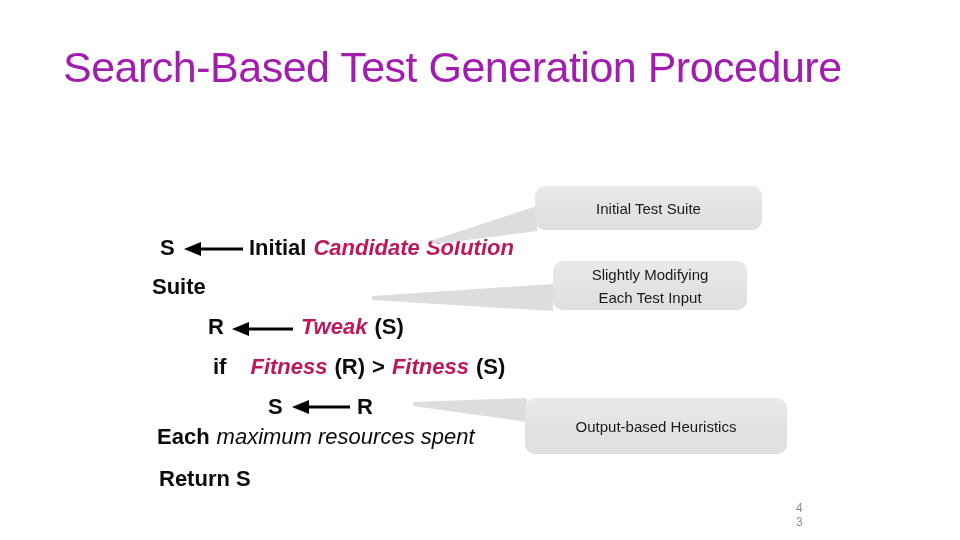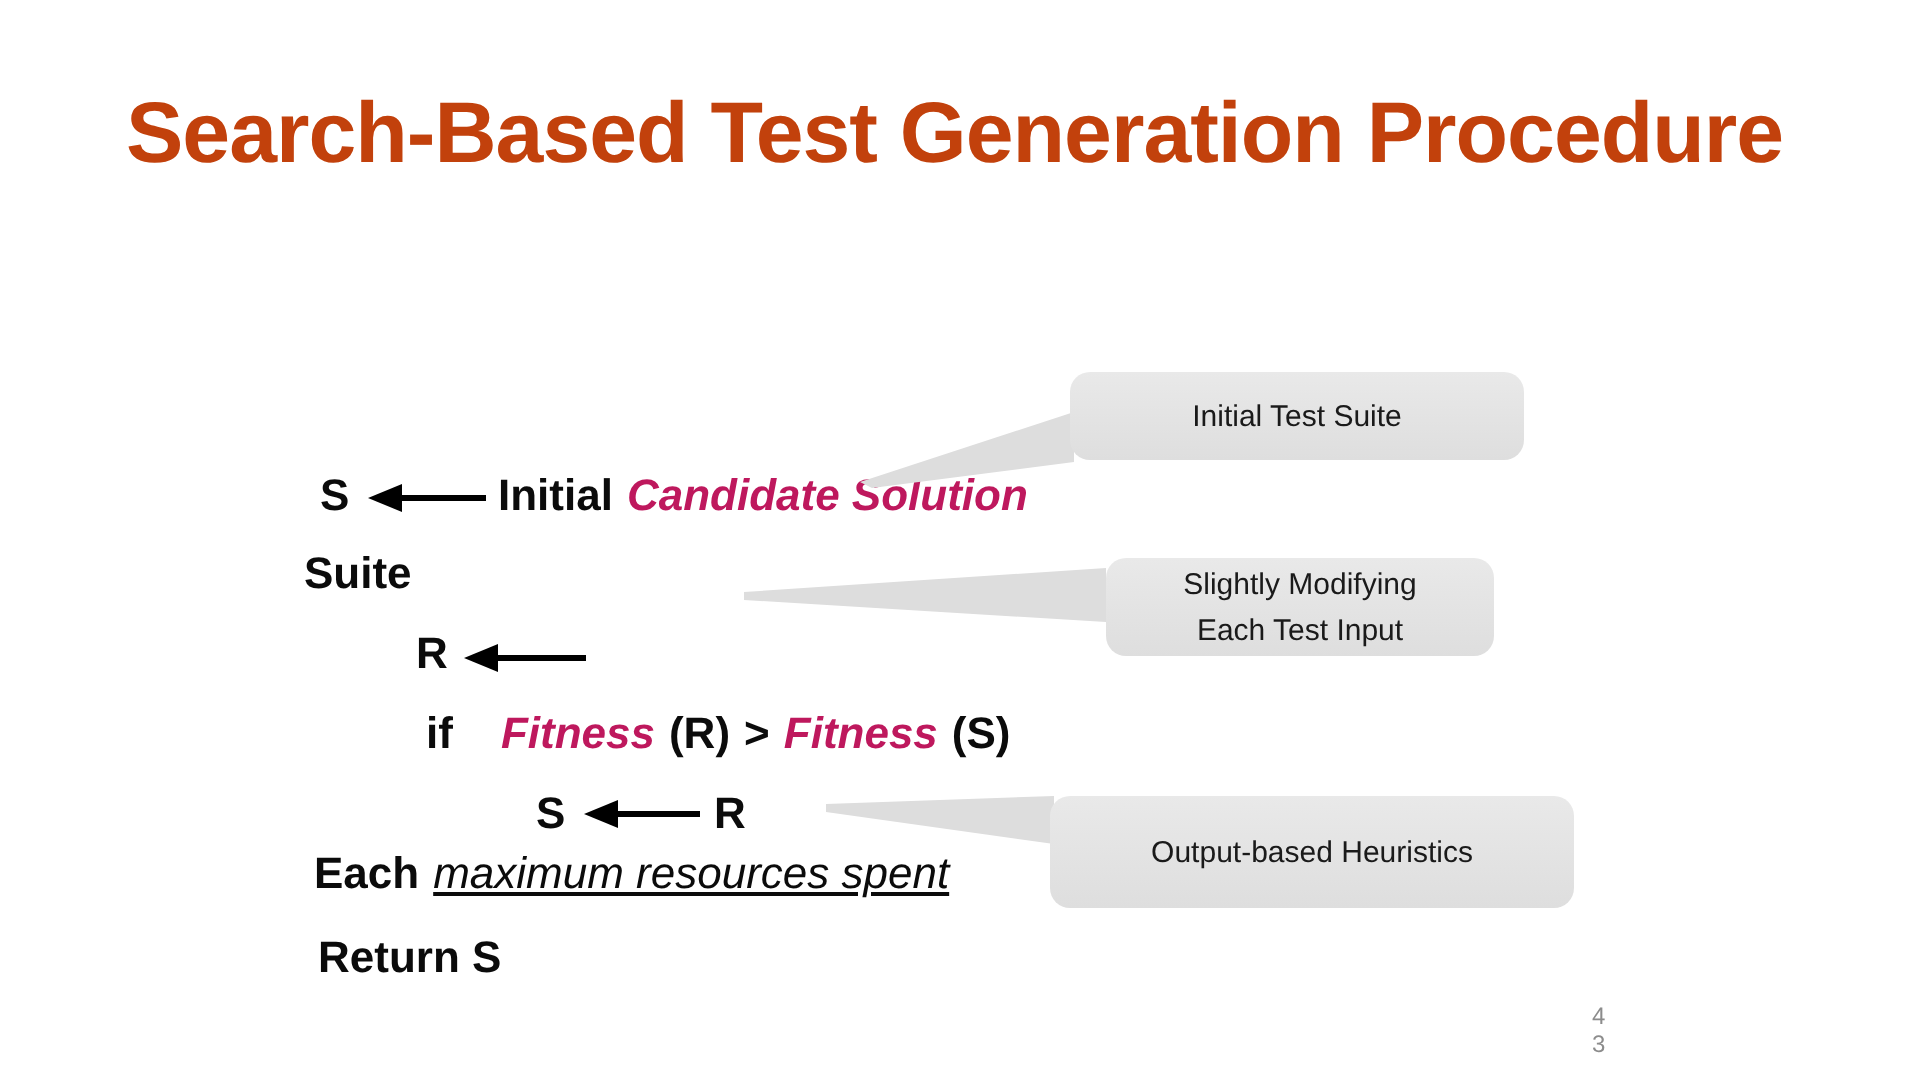--- a/index.html
+++ b/index.html
@@ -6,54 +6,53 @@
   .slide{
     position:relative;
     width:960px;height:540px;
     background:#ffffff;
     overflow:hidden;
     font-family:"Liberation Sans", sans-serif;
   }
   .slide-title{
     position:absolute;left:63px;top:44px;
     font-size:43px;line-height:1.1;
-    color:#c2410c;letter-spacing:-0.5px;
+    color:#a21caf;letter-spacing:-0.5px;
     white-space:nowrap;
-    font-weight:bold;
   }
   
   .code{color:#0b0b0b;font-weight:bold;white-space:nowrap;position:absolute;font-size:22px;line-height:26px;}
   .fig-heading{left:157px;top:166px;font-size:29px;line-height:32px;letter-spacing:0.5px;}
   .tok-s1{left:160px;top:235px;}
   .line1-rest{left:249px;top:235px;}
   .tok-repeat{left:152px;top:274px;}
   .tok-r1{left:208px;top:314px;}
   .line2-rest{left:301px;top:314px;}
   .cond-line{left:213px;top:354px;}
   .tok-s2{left:268px;top:394px;}
   .tok-r2{left:357px;top:394px;}
   .until-line{left:157px;top:424px;}
   .return-line{left:159px;top:466px;}
   .kwblue{color:#be185d;font-style:italic;}
-  .it{font-style:italic;font-weight:normal;text-decoration:underline;}
+  .it{font-style:italic;font-weight:normal;}
   .ml7{margin-left:7px;}
   .ml22{margin-left:24px;}
   
   .callout{
     position:absolute;
     background:linear-gradient(#e9e9e9,#dedede);
     border-radius:10px;
     color:#1a1a1a;
     font-size:15px;
     display:flex;flex-direction:column;justify-content:center;align-items:center;
     text-align:center;line-height:23px;
     z-index:3;
   }
   .callout-1{left:535px;top:186px;width:227px;height:44px;}
-  .callout-2{left:553px;top:279px;width:194px;height:49px;}
+  .callout-2{left:553px;top:261px;width:194px;height:49px;}
   .callout-3{left:525px;top:398px;width:262px;height:56px;}
   
   .overlay{position:absolute;left:0;top:0;z-index:2;pointer-events:none;}
   
   .page-number{
     position:absolute;left:796px;top:501px;width:14px;
     color:#8c8c8c;font-size:12px;line-height:14px;
   }
 </style>
 </head>
@@ -85,20 +84,23 @@
 
 
   <div class="code tok-s1">S</div>
   <div class="code line1-rest">
     <span>Initial</span><span class="kwblue ml7">Candidate Solution</span>
   </div>
 
   <div class="code tok-repeat">Suite</div>
 
   <div class="code tok-r1">R</div>
+  <div class="code line2-rest">
+    <span class="kwblue">Tweak</span><span class="ml7">(S)</span>
+  </div>
 
   <div class="code cond-line">
     <span>if</span><span class="kwblue ml22">Fitness</span><span class="ml7">(R)</span><span class="ml7">&gt;</span><span class="kwblue ml7">Fitness</span><span class="ml7">(S)</span>
   </div>
 
   <div class="code tok-s2">S</div>
   <div class="code tok-r2">R</div>
 
   <div class="code until-line">
     <span>Each</span><span class="it ml7">maximum resources spent</span>

